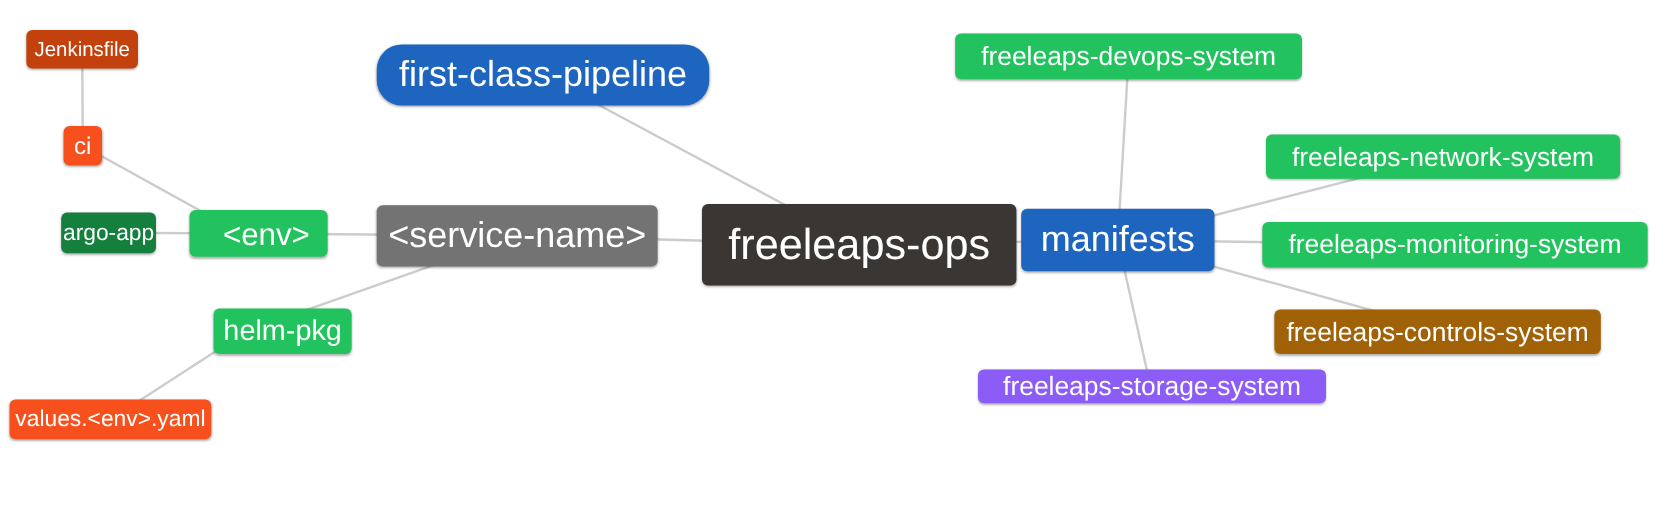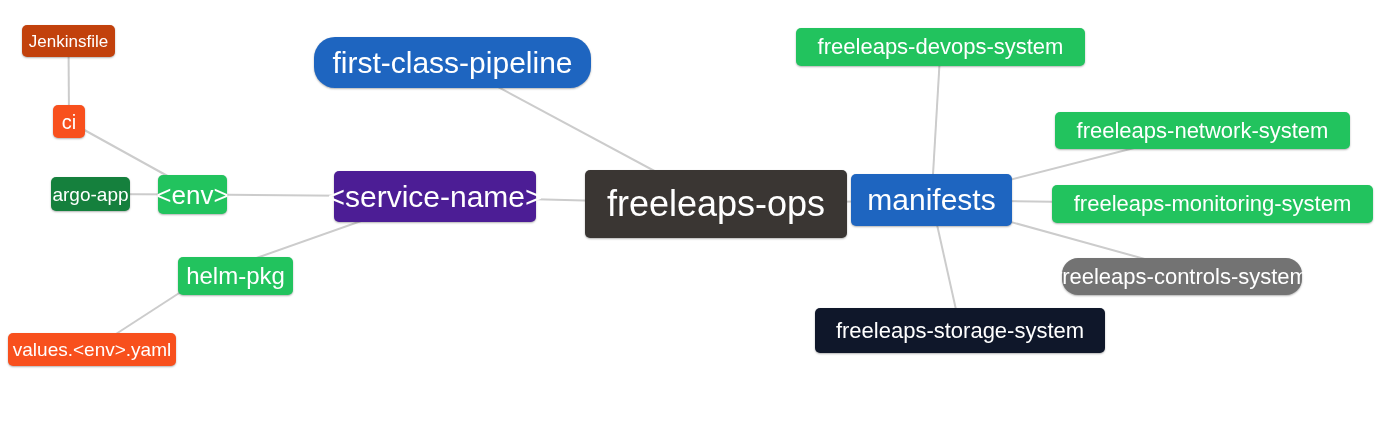--- a/index.html
+++ b/index.html
@@ -53,25 +53,25 @@
       <line x1="931.5" y1="200" x2="940.5" y2="47" stroke="#cccccc" stroke-width="2"></line>
       <line x1="931.5" y1="200" x2="1202.5" y2="130.5" stroke="#cccccc" stroke-width="2"></line>
       <line x1="931.5" y1="200" x2="1212.5" y2="204" stroke="#cccccc" stroke-width="2"></line>
       <line x1="931.5" y1="200" x2="1208" y2="276.5" stroke="#cccccc" stroke-width="2"></line>
       <line x1="931.5" y1="200" x2="960" y2="327.5" stroke="#cccccc" stroke-width="2"></line>
     </svg>
 
 <div class="node" style="left: 22px; top: 25px; width: 93px; height: 32px; font-size: 17px; background: #c2410c; color: rgb(255, 255, 255);">Jenkinsfile</div>
     <div class="node" style="left: 53px; top: 105px; width: 32px; height: 33px; font-size: 20px; background: rgb(248, 80, 29); color: rgb(255, 255, 255);">ci</div>
     <div class="node" style="left: 31px; top: 177px; width: 79px; height: 34px; font-size: 19px; background: #15803d; color: rgb(255, 255, 255); margin-left: 20px;">argo-app</div>
-    <div class="node" style="left: 158px; top: 175px; width: 69px; height: 39px; font-size: 26px; background: rgb(34, 195, 94); color: rgb(255, 255, 255);">&lt;env&gt;</div>
+    <div class="node" style="left: 158px; top: 175px; width: 102px; height: 39px; font-size: 26px; background: rgb(34, 195, 94); color: rgb(255, 255, 255); padding-left: 13px;">&lt;env&gt;</div>
     <div class="node" style="left: 148px; top: 257px; width: 115px; height: 38px; font-size: 24px; background: rgb(34, 195, 94); color: rgb(255, 255, 255); margin-left: 30px;">helm-pkg</div>
     <div class="node" style="left: 8px; top: 333px; width: 168px; height: 33px; font-size: 19px; background: rgb(248, 80, 29); color: rgb(255, 255, 255);">values.&lt;env&gt;.yaml</div>
     <div class="node" style="left: 314px; top: 37px; width: 277px; height: 51px; font-size: 30px; background: rgb(30, 101, 192); color: rgb(255, 255, 255); border-radius: 21px;">first-class-pipeline</div>
-    <div class="node" style="left: 314px; top: 171px; width: 202px; height: 51px; font-size: 30px; background: #4c1d95; color: rgb(255, 255, 255); margin-left: 20px;">&lt;service-name&gt;</div>
+    <div class="node" style="left: 314px; top: 171px; width: 234px; height: 51px; font-size: 30px; background: #737373; color: rgb(255, 255, 255);">&lt;service-name&gt;</div>
     <div class="node" style="left: 585px; top: 170px; width: 262px; height: 68px; font-size: 36px; background: rgb(58, 54, 51); color: rgb(255, 255, 255);">freeleaps-ops</div>
     <div class="node" style="left: 851px; top: 174px; width: 161px; height: 52px; font-size: 30px; background: rgb(30, 101, 192); color: rgb(255, 255, 255);">manifests</div>
     <div class="node" style="left: 796px; top: 28px; width: 289px; height: 38px; font-size: 22px; background: rgb(34, 195, 94); color: rgb(255, 255, 255);">freeleaps-devops-system</div>
     <div class="node" style="left: 1055px; top: 112px; width: 295px; height: 37px; font-size: 22px; background: rgb(34, 195, 94); color: rgb(255, 255, 255);">freeleaps-network-system</div>
     <div class="node" style="left: 1052px; top: 185px; width: 321px; height: 38px; font-size: 22px; background: rgb(34, 195, 94); color: rgb(255, 255, 255);">freeleaps-monitoring-system</div>
-    <div class="node" style="left: 1062px; top: 258px; width: 240px; height: 37px; font-size: 22px; background: #737373; color: rgb(255, 255, 255); border-radius: 16px;">freeleaps-controls-system</div>
-    <div class="node" style="left: 815px; top: 308px; width: 290px; height: 45px; font-size: 22px; background: #0f172a; color: rgb(255, 255, 255);">freeleaps-storage-system</div>
+    <div class="node" style="left: 1062px; top: 258px; width: 272px; height: 37px; font-size: 22px; background: #a16207; color: rgb(255, 255, 255);">freeleaps-controls-system</div>
+    <div class="node" style="left: 815px; top: 308px; width: 290px; height: 28px; font-size: 22px; background: #8b5cf6; color: rgb(255, 255, 255);">freeleaps-storage-system</div>
   </div>
 
 </body></html>

